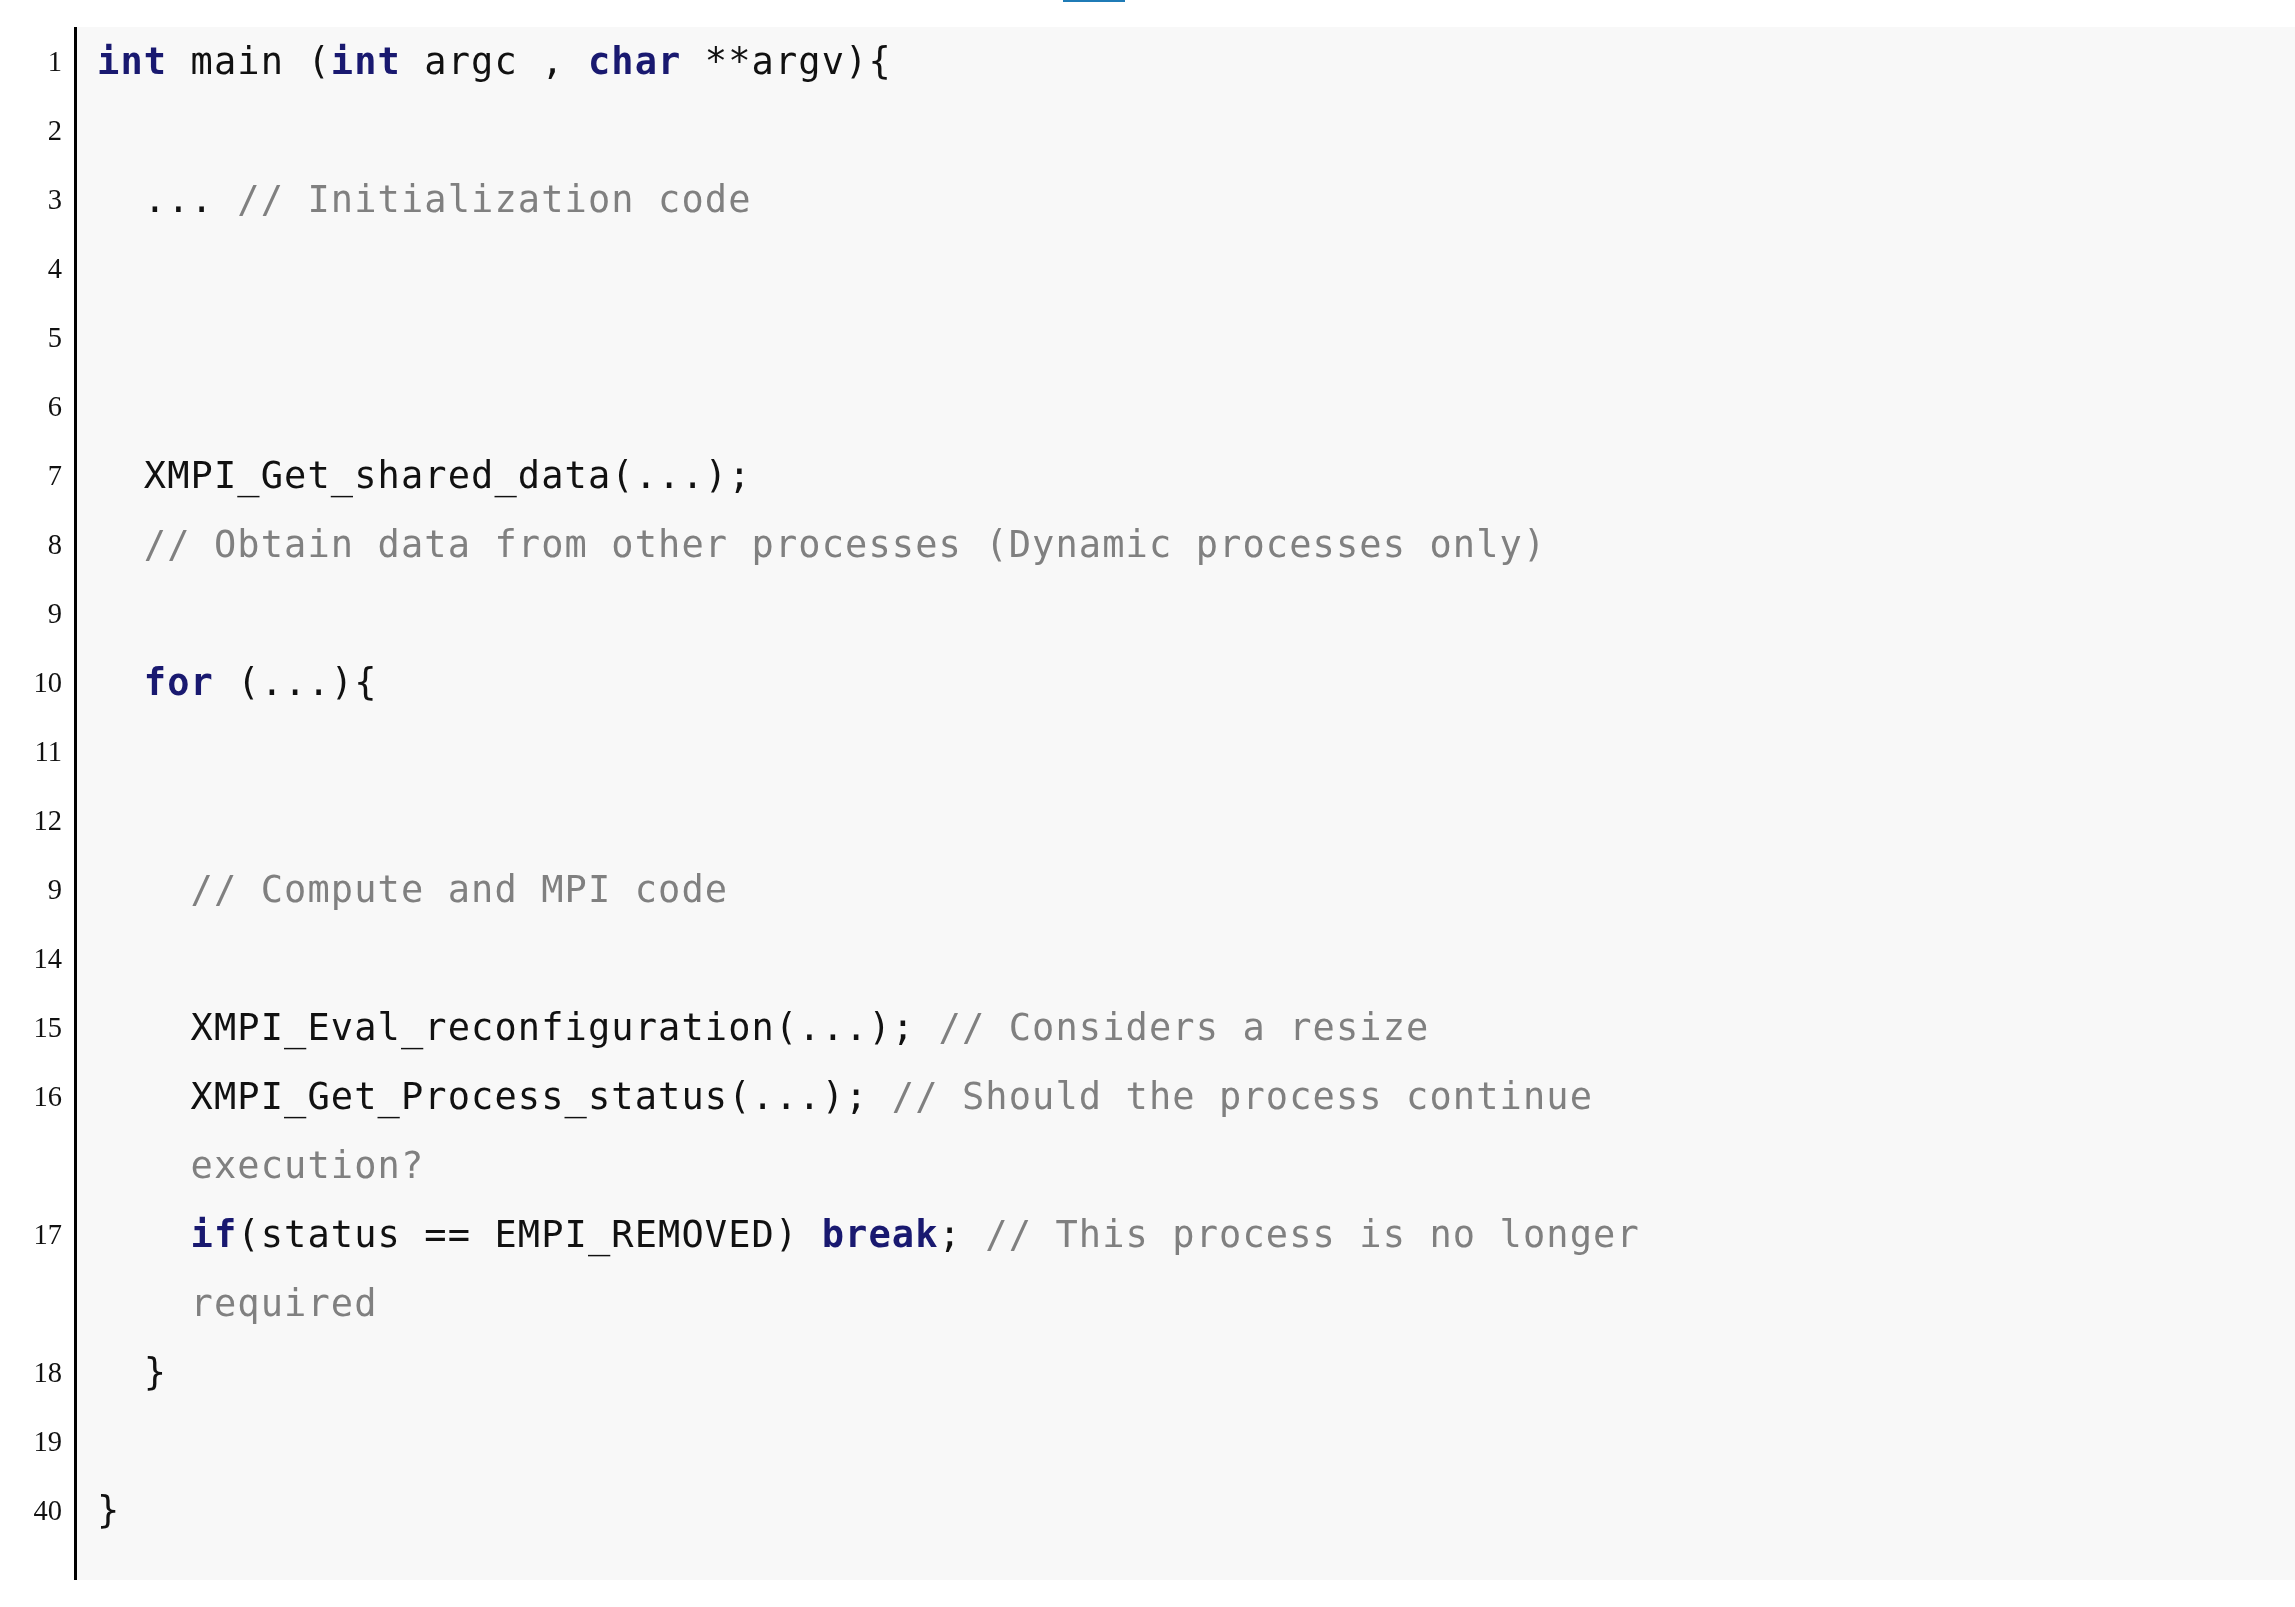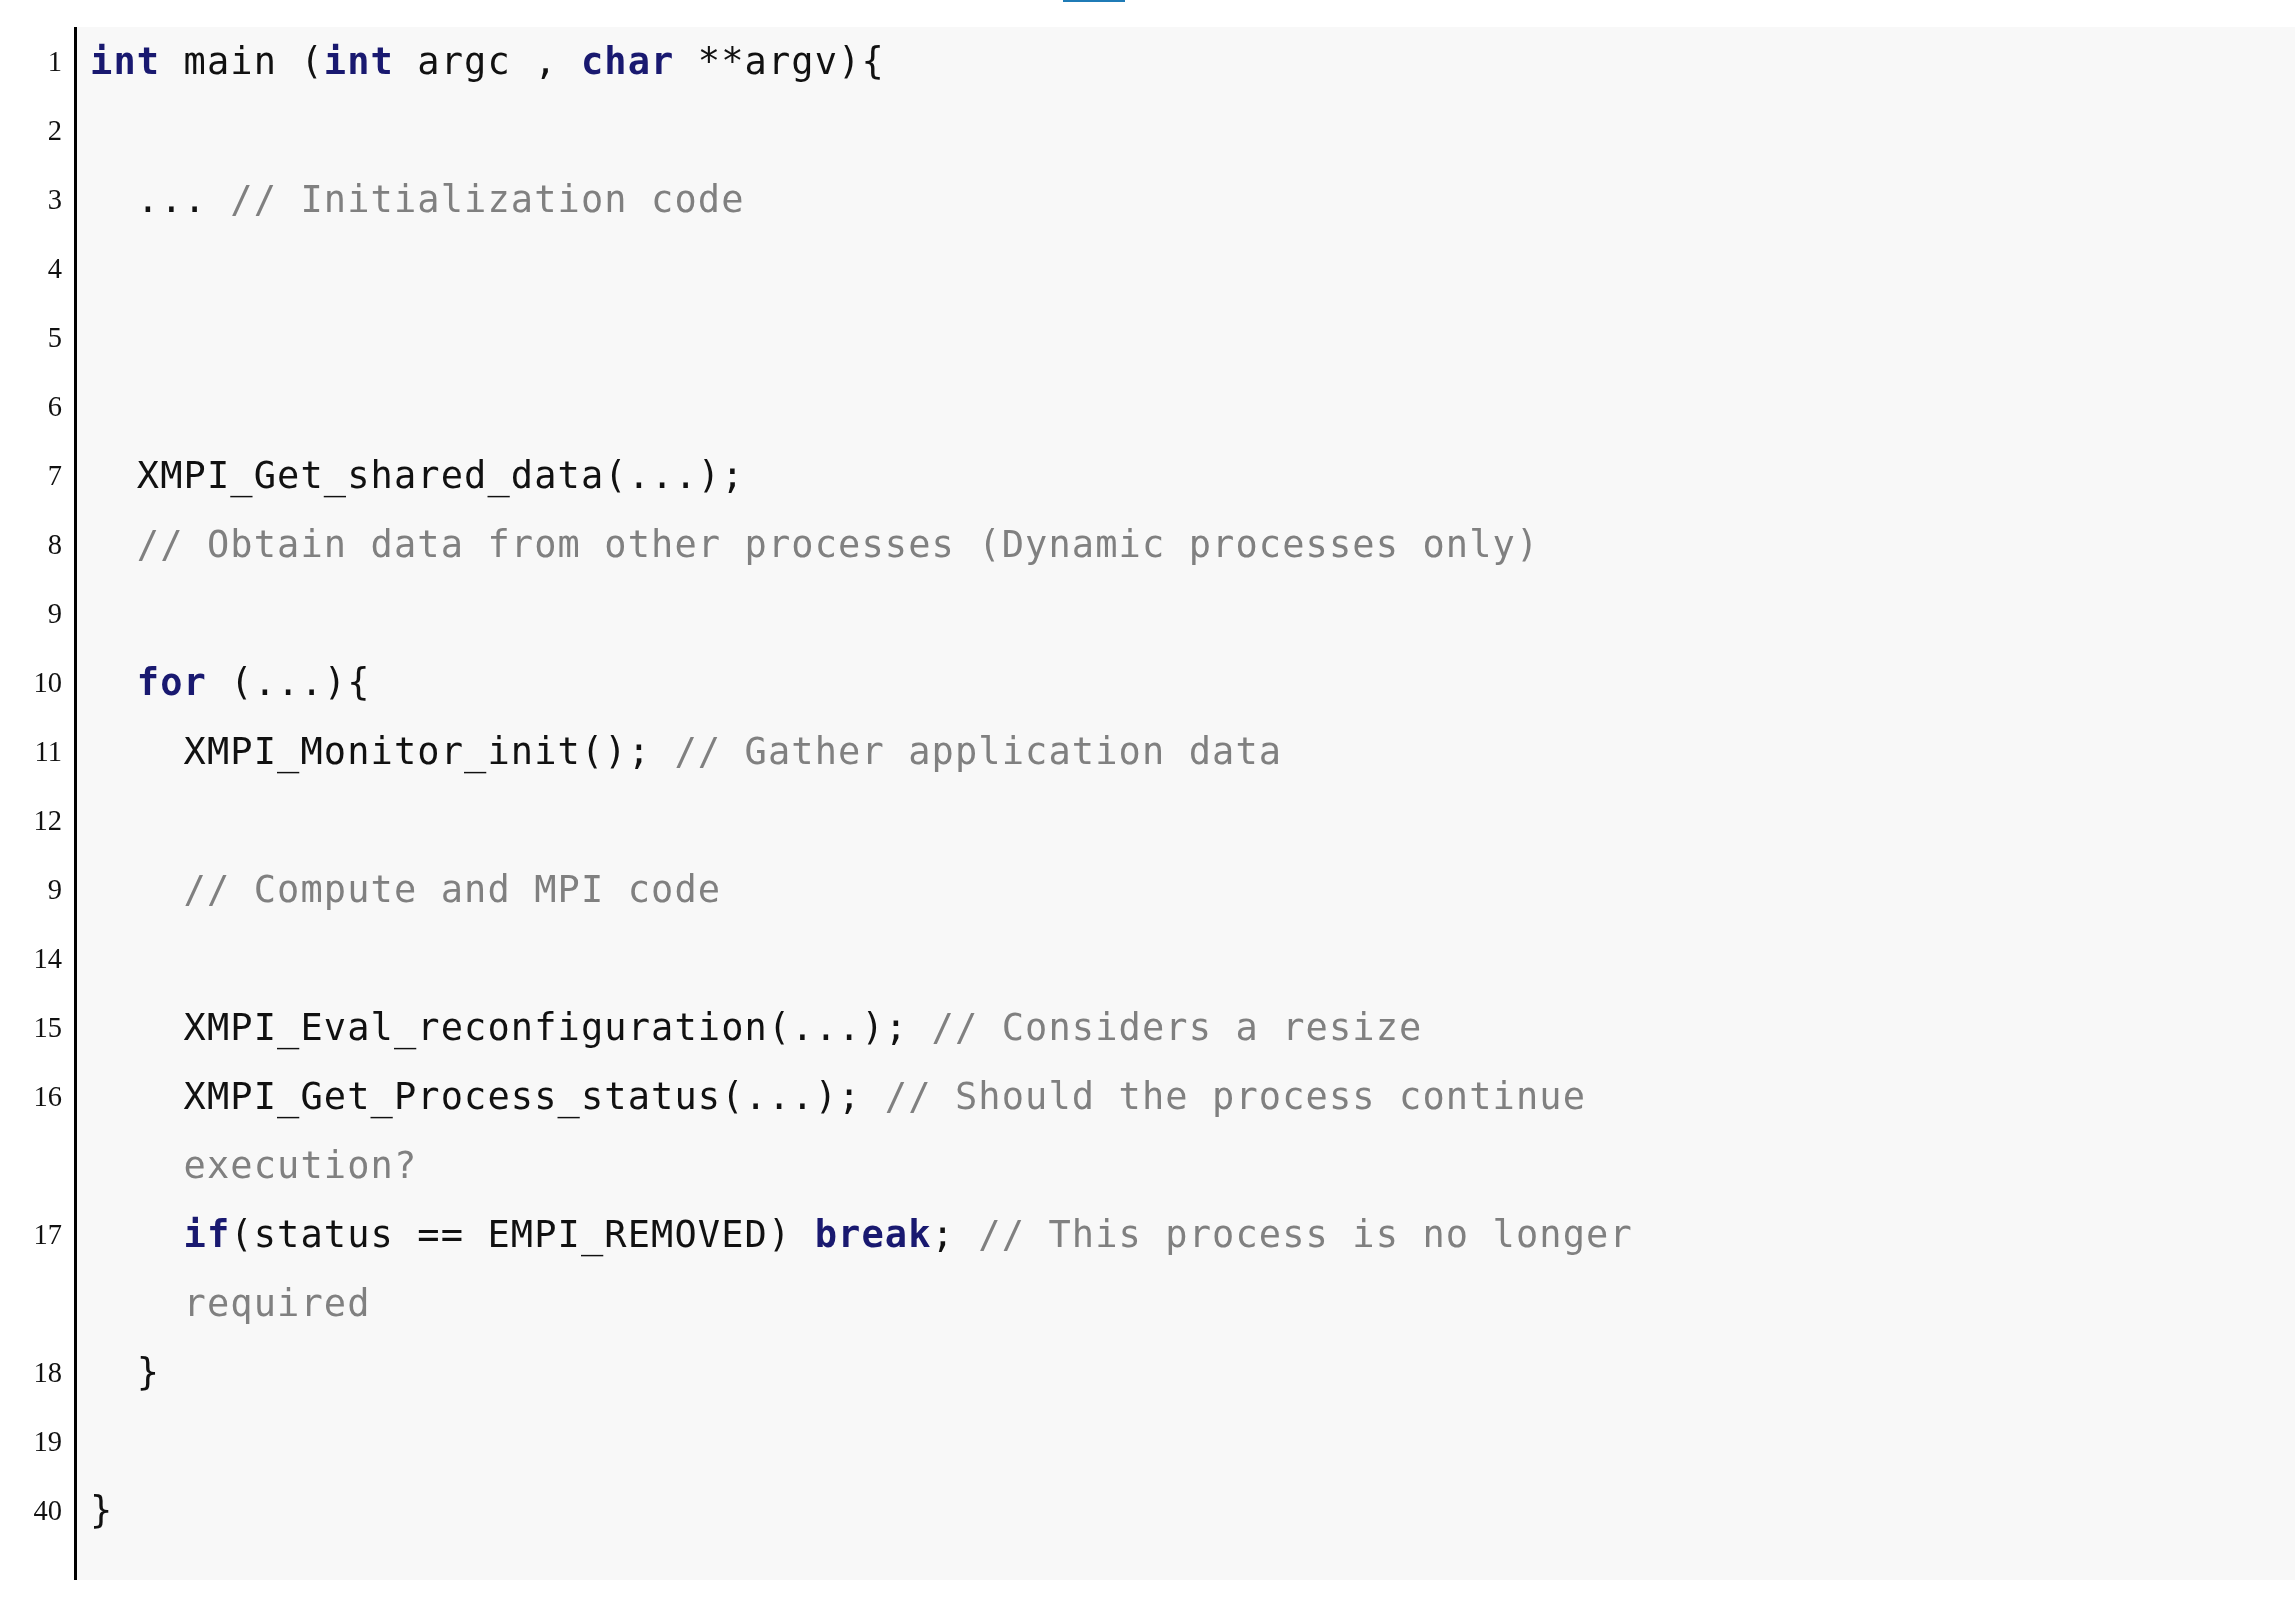--- a/index.html
+++ b/index.html
@@ -63,21 +63,21 @@
     text-align: right;
     font-family: "Liberation Serif", serif;
     font-size: 28.5px;
     line-height: 69px;
     color: #111111;
     letter-spacing: 0;
   }
 
   .code-text {
     display: inline-block;
-    padding-left: 13px;
+    padding-left: 20px;
   }
 
   .kw   { color: #191970; font-weight: bold; }
   .cmt  { color: #808080; text-align: right; }
   .plain{ color: #111111; }
 </style>
 </head>
 <body>
 
 <div id="link-fragment"></div>
@@ -87,21 +87,21 @@
       <div class="code-line"><span class="lineno">1</span><span class="code-text"><span class="kw">int</span><span class="plain"> main (</span><span class="kw">int</span><span class="plain"> argc , </span><span class="kw">char</span><span class="plain"> **argv){</span></span></div>
       <div class="code-line"><span class="lineno">2</span><span class="code-text"></span></div>
       <div class="code-line"><span class="lineno">3</span><span class="code-text"><span class="plain">  ... </span><span class="cmt">// Initialization code</span></span></div>
       <div class="code-line"><span class="lineno">4</span></div>
       <div class="code-line"><span class="lineno">5</span></div>
       <div class="code-line"><span class="lineno">6</span><span class="code-text"></span></div>
       <div class="code-line"><span class="lineno">7</span><span class="code-text"><span class="plain">  XMPI_Get_shared_data(...);</span></span></div>
       <div class="code-line"><span class="lineno">8</span><span class="code-text"><span class="cmt">  // Obtain data from other processes (Dynamic processes only)</span></span></div>
       <div class="code-line"><span class="lineno">9</span><span class="code-text"></span></div>
       <div class="code-line"><span class="lineno">10</span><span class="code-text"><span class="plain">  </span><span class="kw">for</span><span class="plain"> (...){</span></span></div>
-      <div class="code-line"><span class="lineno">11</span><span class="code-text"><span class="plain">    XMPI_Monitor_init(); </span><span class="cmt">// Gather application data</span></span></div>
+      <div class="code-line"><span class="lineno">11</span></div>
       <div class="code-line"><span class="lineno">12</span><span class="code-text"></span></div>
       <div class="code-line"><span class="lineno">9</span><span class="code-text"><span class="cmt">    // Compute and MPI code</span></span></div>
       <div class="code-line"><span class="lineno">14</span><span class="code-text"></span></div>
       <div class="code-line"><span class="lineno">15</span><span class="code-text"><span class="plain">    XMPI_Eval_reconfiguration(...); </span><span class="cmt">// Considers a resize</span></span></div>
       <div class="code-line"><span class="lineno">16</span><span class="code-text"><span class="plain">    XMPI_Get_Process_status(...); </span><span class="cmt">// Should the process continue</span></span></div>
       <div class="code-line continuation"><span class="code-text"><span class="cmt">    execution?</span></span></div>
       <div class="code-line"><span class="lineno">17</span><span class="code-text"><span class="plain">    </span><span class="kw">if</span><span class="plain">(status == EMPI_REMOVED) </span><span class="kw">break</span><span class="plain">; </span><span class="cmt">// This process is no longer</span></span></div>
       <div class="code-line continuation"><span class="code-text"><span class="cmt">    required</span></span></div>
       <div class="code-line"><span class="lineno">18</span><span class="code-text"><span class="plain">  }</span></span></div>
       <div class="code-line"><span class="lineno">19</span></div>

